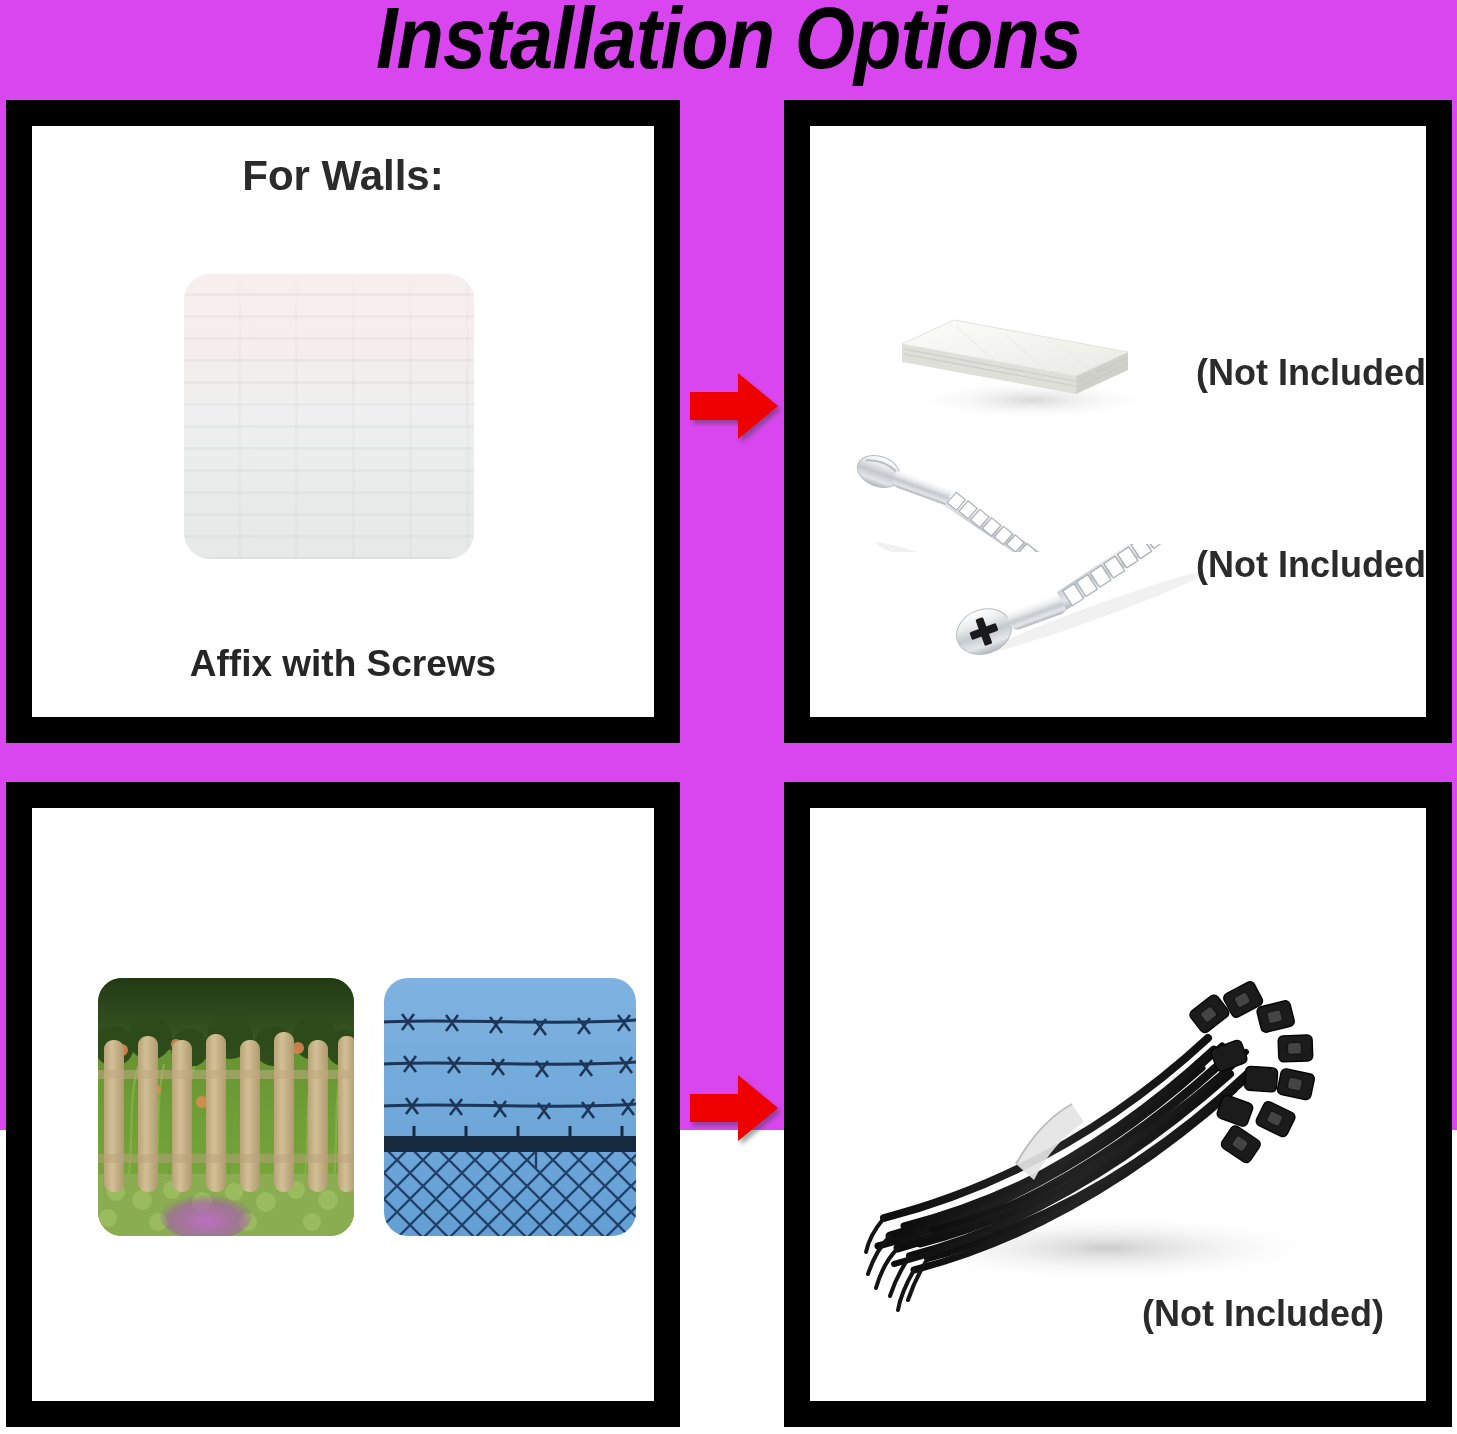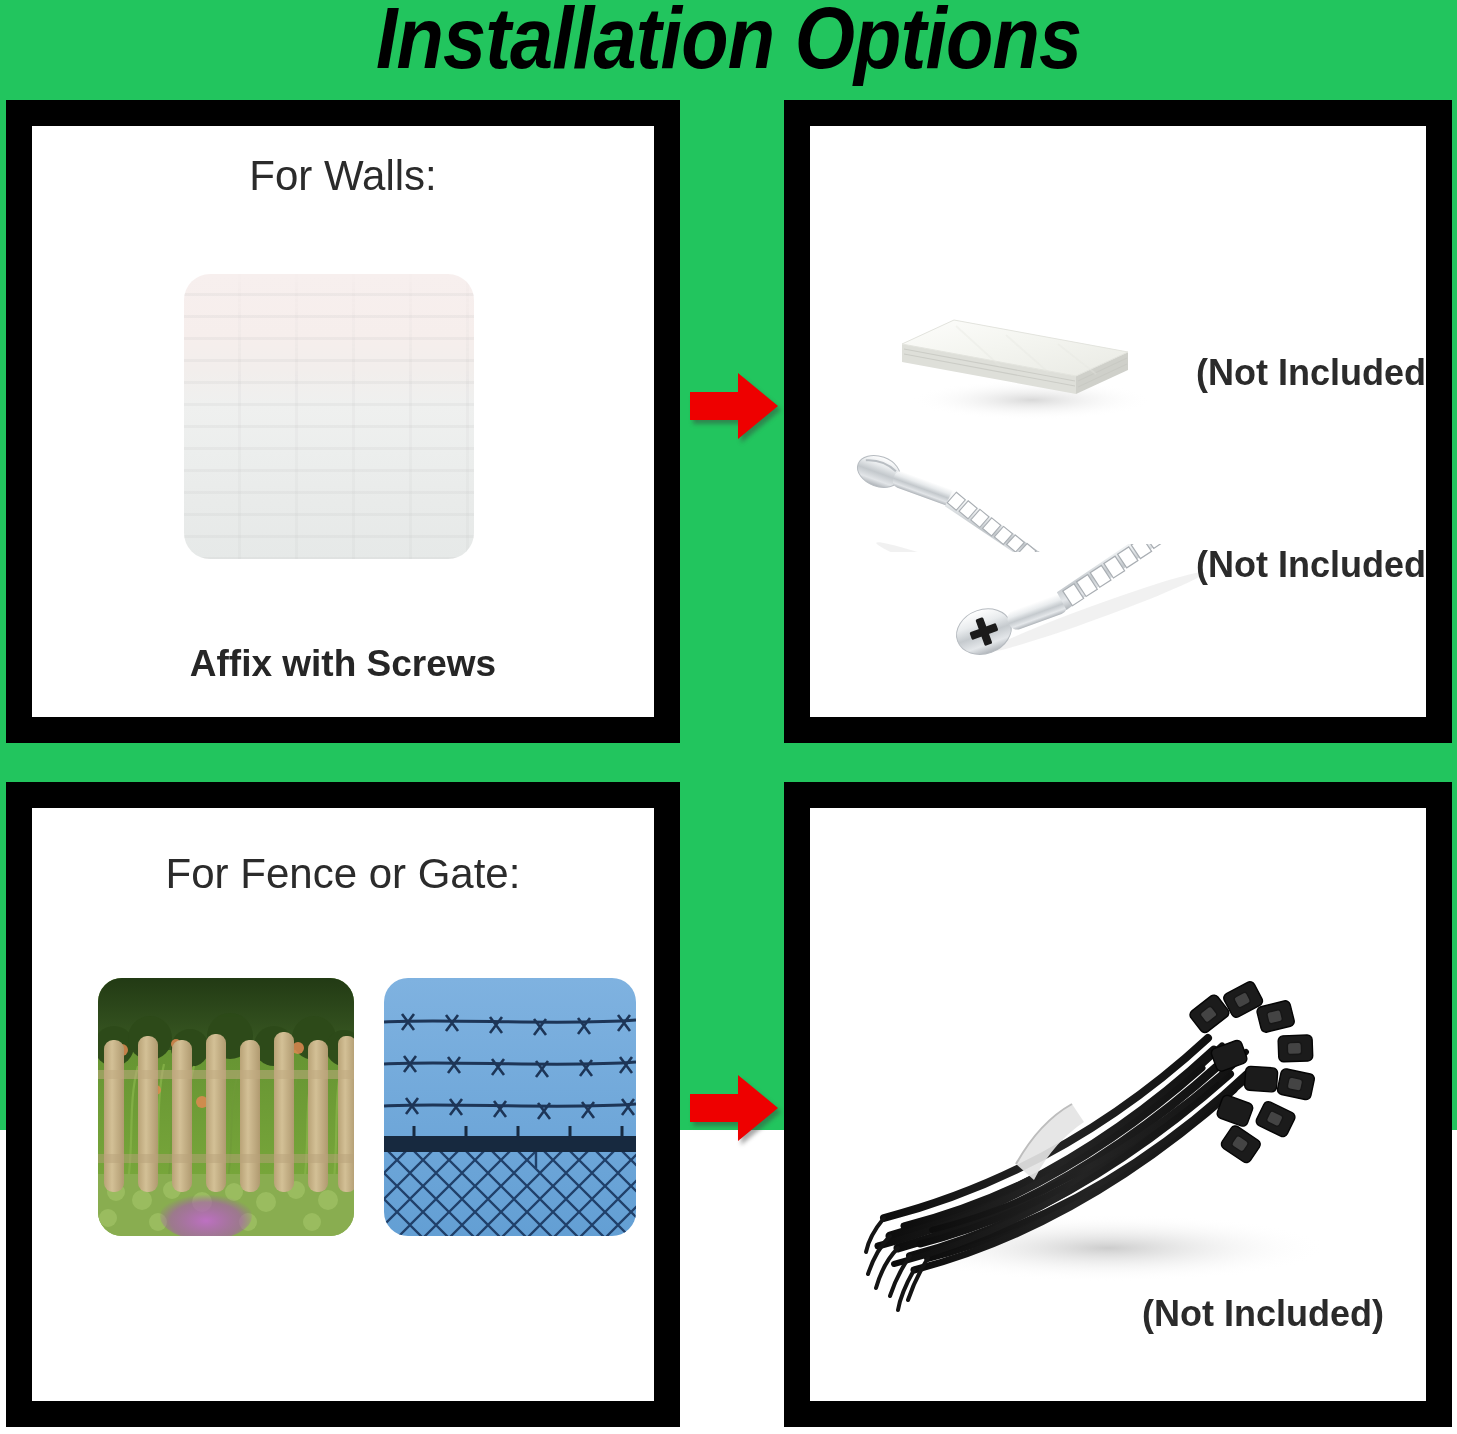--- a/index.html
+++ b/index.html
@@ -9,21 +9,21 @@
     height: 1434px;
     background: #ffffff;
     font-family: "Liberation Sans", sans-serif;
     overflow: hidden;
   }
 
   #page {
     position: relative;
     width: 1457px;
     height: 1130px;
-    background: #22c55e;
+    background: #d946ef;
     padding-left: 28px;
   }
 
   
   .title {
     position: absolute;
     top: -8px;
     left: 0;
     width: 1457px;
     text-align: center;
@@ -50,21 +50,21 @@
   #panel-fence    { left: 6px;   top: 782px;  width: 674px; height: 645px; }
   #panel-ties     { left: 784px; top: 782px;  width: 668px; height: 645px; }
 
   .panel-inner { position: relative; width: 100%; height: 100%; overflow: hidden; }
 
   .panel-heading {
     position: absolute;
     left: 0; right: 0;
     text-align: center;
     font-size: 42px;
-    font-weight: normal;
+    font-weight: bold;
     color: #2b2b2b;
     letter-spacing: 0px;
   }
   #heading-walls { top: 26px; }
   #heading-fence { top: 42px; }
 
   .panel-caption {
     position: absolute;
     left: 0; right: 0;
     text-align: center;
@@ -318,21 +318,20 @@
           </g>
         </svg>
       </div>
 
       <div class="not-included" id="ni-screw">(Not Included)</div>
     </div>
   </div>
 
   <div class="panel" id="panel-fence">
     <div class="panel-inner">
-      <div class="panel-heading" id="heading-fence">For Fence or Gate:</div>
 
       <div class="photo" id="photo-picket">
         <svg viewBox="0 0 256 258" preserveAspectRatio="none" xmlns="http://www.w3.org/2000/svg">
           <defs>
             <linearGradient id="hedge" x1="0" y1="0" x2="0" y2="1">
               <stop offset="0%" stop-color="#223a14"></stop>
               <stop offset="100%" stop-color="#3a5a23"></stop>
             </linearGradient>
             <linearGradient id="tallgrass" x1="0" y1="0" x2="0" y2="1">
               <stop offset="0%" stop-color="#5d8a2e"></stop>

